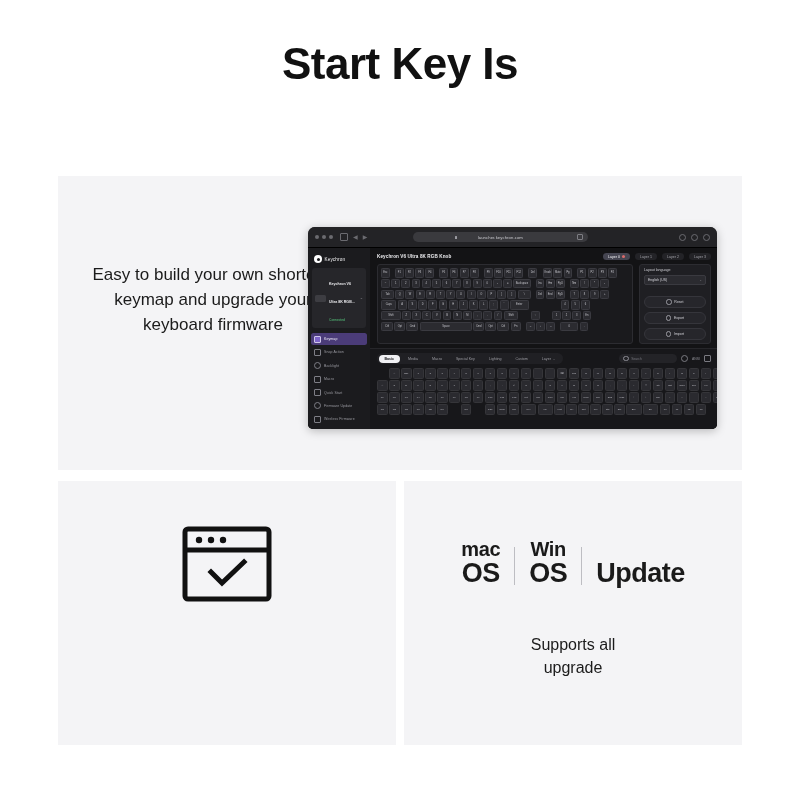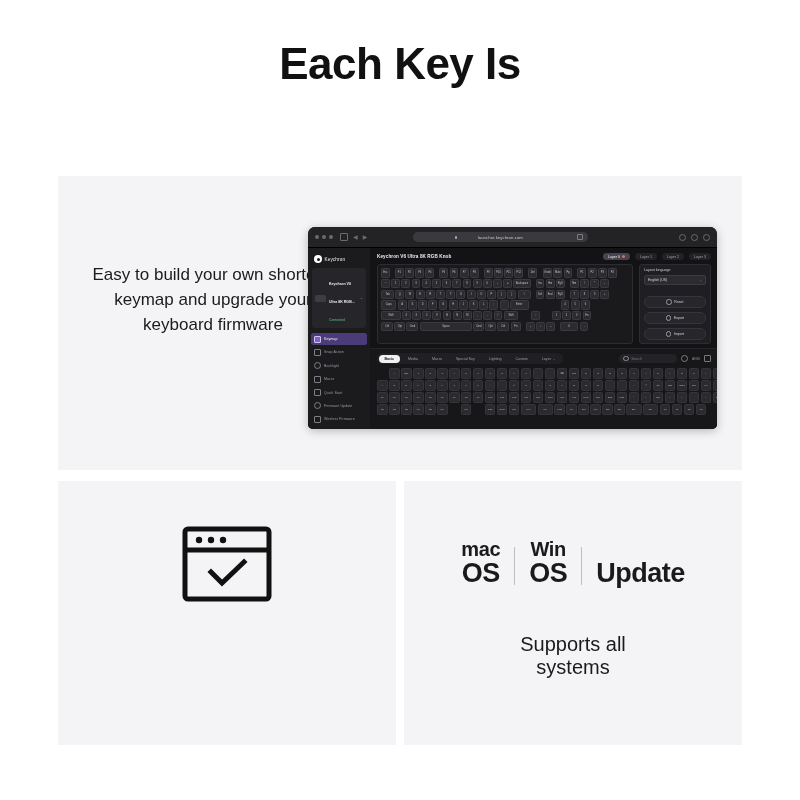--- a/index.html
+++ b/index.html
@@ -176,30 +176,30 @@
     position:absolute;left:0;top:58px;width:100%;
     display:flex;align-items:flex-end;justify-content:center;gap:14px;
   }
   .os-block{display:flex;flex-direction:column;align-items:center;line-height:1;}
   .os-top{font-size:20px;font-weight:700;letter-spacing:-.4px;margin-bottom:1px;}
   .os-bot{font-size:27px;font-weight:700;letter-spacing:-.5px;}
   .os-single{font-size:27px;font-weight:700;letter-spacing:-.5px;}
   .os-div{width:1px;height:38px;background:#bdbdc2;margin-bottom:2px;}
   .br-caption{
     position:absolute;left:0;top:152px;width:100%;text-align:center;
-    font-size:20px;line-height:23px;color:#1b1b1b;
+    font-size:16px;line-height:23px;color:#1b1b1b;
   }
 </style>
 </head>
 <body>
 
 <div class="page">
 
   <div class="headline">
-    <span>Each Key Is</span>
+    <span>Start Key Is</span>
   </div>
 
   <div class="panel" id="panel-top">
 
     <div class="copy-left">Easy to build your own shortcut, keymap and upgrade your keyboard firmware</div>
 
     <div class="window">
 
       <div class="win-chrome">
         <div class="dots">
@@ -630,17 +630,17 @@
         <span class="os-top">Win</span>
         <span class="os-bot">OS</span>
       </div>
       <div class="os-div"></div>
       <div class="os-block">
         <span class="os-single">Update</span>
       </div>
     </div>
     <div class="br-caption">
       <div>Supports all</div>
-      <div>systems</div>
+      <div>upgrade</div>
     </div>
   </div>
 
 </div>
 
 </body></html>

